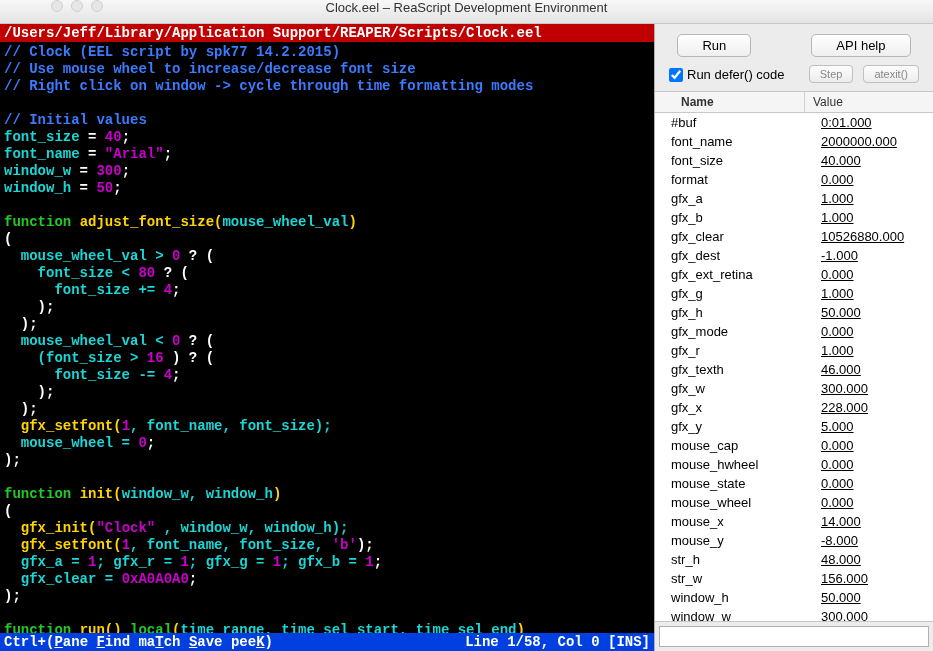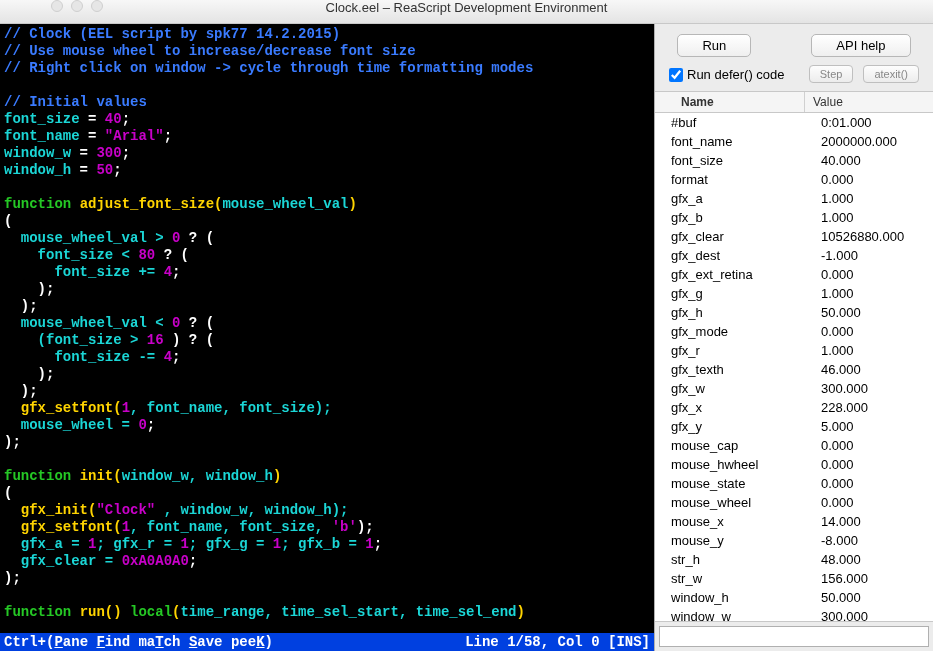--- a/index.html
+++ b/index.html
@@ -143,21 +143,21 @@
   flex: 1;
   overflow-y: auto;
   background: #fff;
   font-size: 13px;
 }
 .var-row {
   display: flex;
   padding: 1px 8px;
 }
 .var-row .n { width: 150px; padding: 1px 8px; }
-.var-row .v { flex: 1; padding: 1px 8px; }
+.var-row .v { flex: 1; padding: 1px 8px; text-decoration: underline; }
 .input-row {
   padding: 4px;
   border-top: 1px solid #c8c8c8;
 }
 .input-row input {
   width: 100%;
   border: 1px solid #b0b0b0;
   padding: 2px 4px;
   font-size: 13px;
 }
@@ -169,20 +169,21 @@
   <div class="traffic-lights">
     <div class="tl"></div>
     <div class="tl"></div>
     <div class="tl"></div>
   </div>
   <div class="title-text">Clock.eel – ReaScript Development Environment</div>
 </div>
 
 <div class="content">
   <div class="editor-pane">
+    <div class="path-bar">/Users/Jeff/Library/Application Support/REAPER/Scripts/Clock.eel</div>
     <div class="code-area"><span class="c-comment">// Clock (EEL script by spk77 14.2.2015)</span>
 <span class="c-comment">// Use mouse wheel to increase/decrease font size</span>
 <span class="c-comment">// Right click on window -&gt; cycle through time formatting modes</span>
 
 <span class="c-comment">// Initial values</span>
 <span class="c-var">font_size</span><span class="c-keyword"> = </span><span class="c-num">40</span><span class="c-keyword">;</span>
 <span class="c-var">font_name</span><span class="c-keyword"> = </span><span class="c-str">"Arial"</span><span class="c-keyword">;</span>
 <span class="c-var">window_w</span><span class="c-keyword"> = </span><span class="c-num">300</span><span class="c-keyword">;</span>
 <span class="c-var">window_h</span><span class="c-keyword"> = </span><span class="c-num">50</span><span class="c-keyword">;</span>
 

